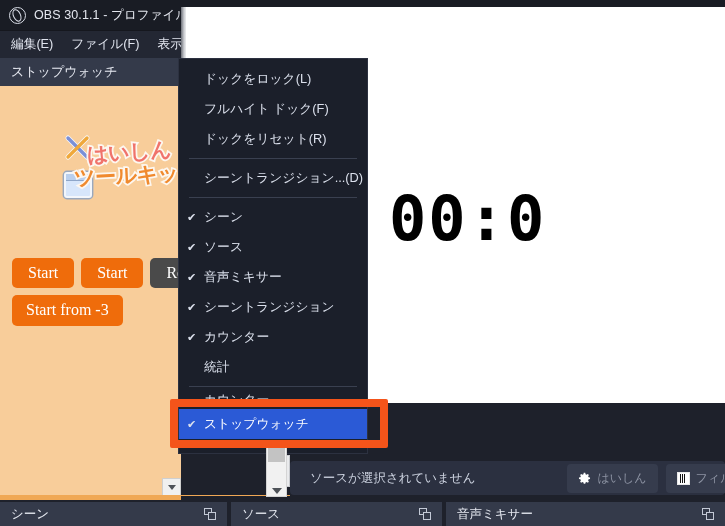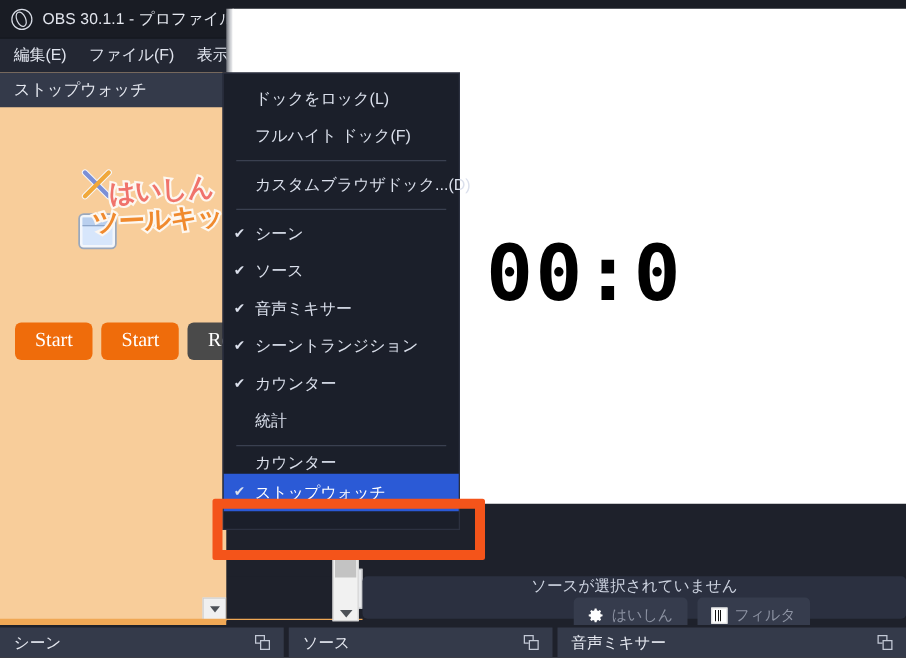--- a/index.html
+++ b/index.html
@@ -217,21 +217,20 @@
 
   
   .source-bar {
     position: absolute;
     left: 290px; top: 461px;
     width: 435px; height: 34px;
     background: #2b3040;
     border-radius: 4px;
     display: flex; align-items: center;
     padding: 0 20px;
-    flex-direction: column;
   }
   .source-msg {
     color: #cdd3e0;
     font-size: 12.5px;
     white-space: nowrap;
     flex: 0 0 auto;
   }
   .source-btns {
     margin-left: 92px;
     display: flex; gap: 8px;
@@ -448,20 +447,21 @@
         <div class="brand-window"></div>
         <div class="brand-line1">はいしん</div>
         <div class="brand-line2">ツールキット</div>
 
       </div>
 
       <div class="sw-buttons">
         <button class="sw-btn">Start</button>
         <button class="sw-btn">Start</button>
         <button class="sw-btn gray">Re</button>
+        <button class="sw-btn sw-btn-wide">Start from -3</button>
       </div>
 
       <div class="dock-scroll-down">
         <span class="tri"></span>
       </div>
     </div>
   </div>
 
   <div class="sbar-left-nub"></div>
   <div class="source-bar">
@@ -510,24 +510,28 @@
 
   <div class="menu-popup">
     <div class="menu-item">
       <span class="menu-check hidden">✔</span>
       <span class="menu-label">ドックをロック(L)</span>
     </div>
     <div class="menu-item">
       <span class="menu-check hidden">✔</span>
       <span class="menu-label">フルハイト ドック(F)</span>
     </div>
+    <div class="menu-item">
+      <span class="menu-check hidden">✔</span>
+      <span class="menu-label">ドックをリセット(R)</span>
+    </div>
     <div class="menu-sep"></div>
     <div class="menu-item">
       <span class="menu-check hidden">✔</span>
-      <span class="menu-label">カスタムブラウザドック...(D)</span>
+      <span class="menu-label">シーントランジション...(D)</span>
     </div>
     <div class="menu-sep"></div>
     <div class="menu-item">
       <span class="menu-check">✔</span>
       <span class="menu-label">シーン</span>
     </div>
     <div class="menu-item">
       <span class="menu-check">✔</span>
       <span class="menu-label">ソース</span>
     </div>

